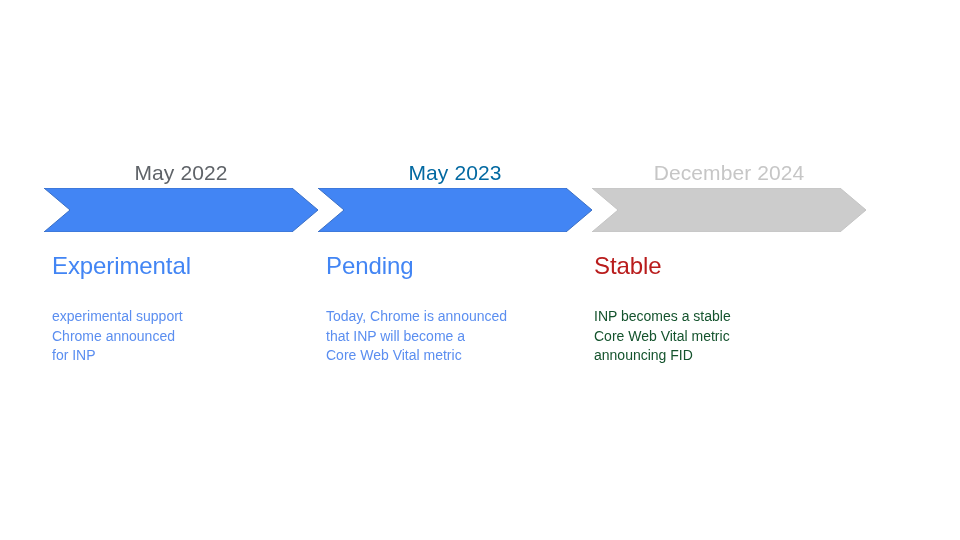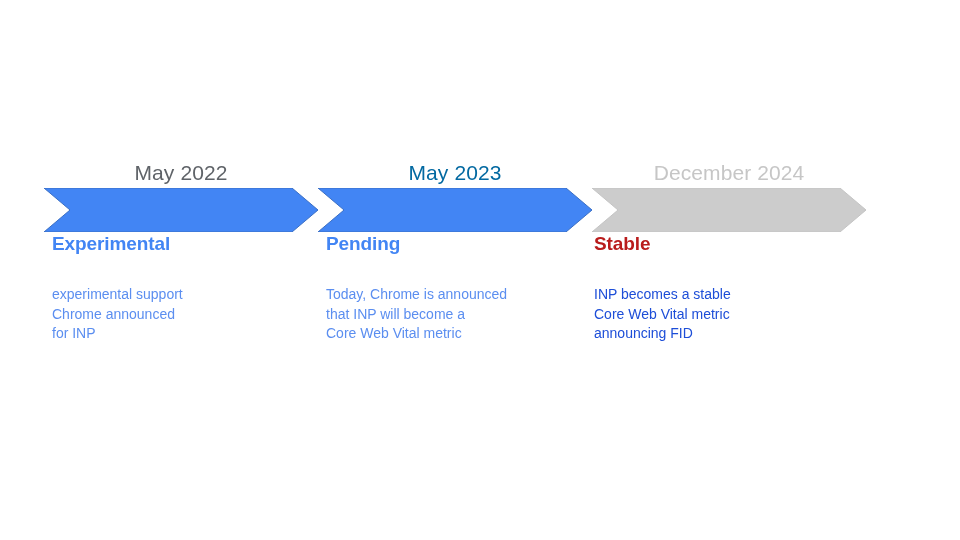--- a/index.html
+++ b/index.html
@@ -67,38 +67,39 @@
   .col {
     position: absolute;
     top: 0;
     width: 250px;
   }
   .col.s0 { left: 8px; }
   .col.s1 { left: 282px; }
   .col.s2 { left: 550px; }
 
   .col-heading {
-    font-size: 19px;
+    font-size: 24px;
     line-height: 24px;
-    font-weight: 700;
+    font-weight: 400;
+    margin-top: 22px;
     white-space: nowrap;
     letter-spacing: -0.1px;
   }
   .col-body {
     font-size: 14px;
     line-height: 19.5px;
     font-weight: 400;
     margin-top: 29px;
   }
   .col-body div { white-space: nowrap; }
 
   .col.s0 .col-heading, .col.s1 .col-heading { color: #4285f4; }
   .col.s0 .col-body,    .col.s1 .col-body    { color: #5b8ef0; }
   .col.s2 .col-heading { color: #b91c1c; }
-  .col.s2 .col-body    { color: #1d4ed8; }
+  .col.s2 .col-body    { color: #14532d; }
 </style>
 </head>
 <body>
 
 <div id="timeline">
 
   <div class="date-row">
     <div class="date-label s0">May 2022</div>
     <div class="date-label s1">May 2023</div>
     <div class="date-label s2">December 2024</div>

